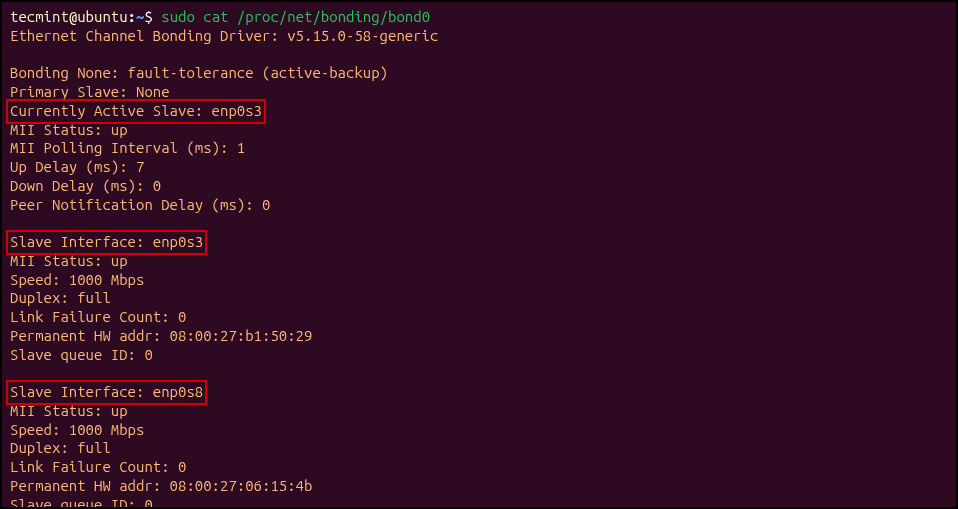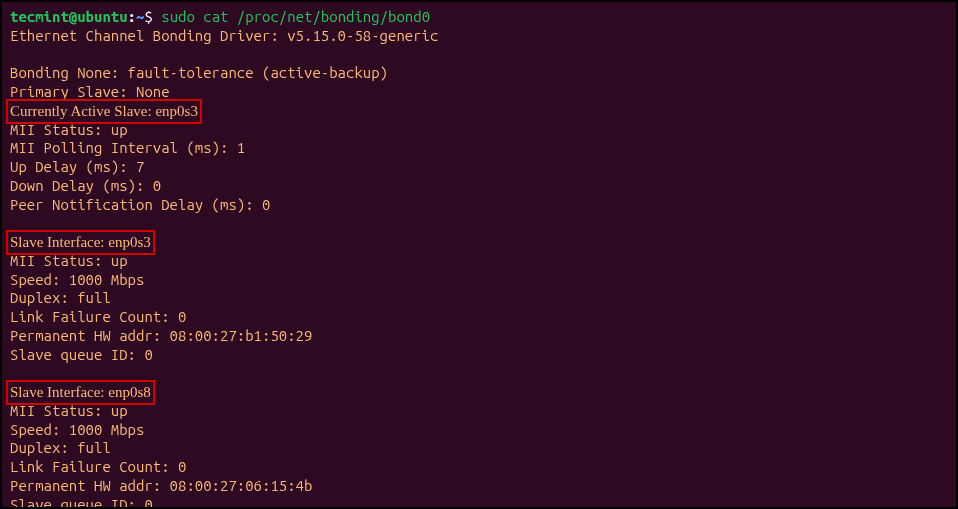--- a/index.html
+++ b/index.html
@@ -17,22 +17,22 @@
       height: 509px;
       padding: 6px 8px;
       border: 2px solid #000000;
       position: relative;
     }
     .line {
       white-space: pre;
       position: relative;
     }
     .prompt-user {
-      color: #22c55e;
-      font-weight: bold;
+      color: #fef9c3;
+      font-weight: normal;
     }
     .prompt-colon {
       color: #ffffff;
       font-weight: bold;
     }
     .prompt-path {
       color: #5c9cff;
       font-weight: bold;
     }
     .prompt-dollar {
@@ -43,21 +43,20 @@
     }
     .output {
       color: #fdba74;
     }
     .highlight-box {
       border: 2px solid #d40000;
       display: inline-block;
       padding: 1px 2px;
       margin: -3px -4px;
       position: relative;
-      font-family: Liberation Serif, serif;
     }
   </style>
 </head>
 <body>
 
 <div class="line"><span class="prompt-user">tecmint@ubuntu</span><span class="prompt-colon">:</span><span class="prompt-path">~</span><span class="prompt-dollar">$</span><span> </span><span class="command">sudo cat /proc/net/bonding/bond0</span></div>
 <div class="line output">Ethernet Channel Bonding Driver: v5.15.0-58-generic</div>
 <div class="line output">&nbsp;</div>
 <div class="line output">Bonding None: fault-tolerance (active-backup)</div>
 <div class="line output">Primary Slave: None</div>

